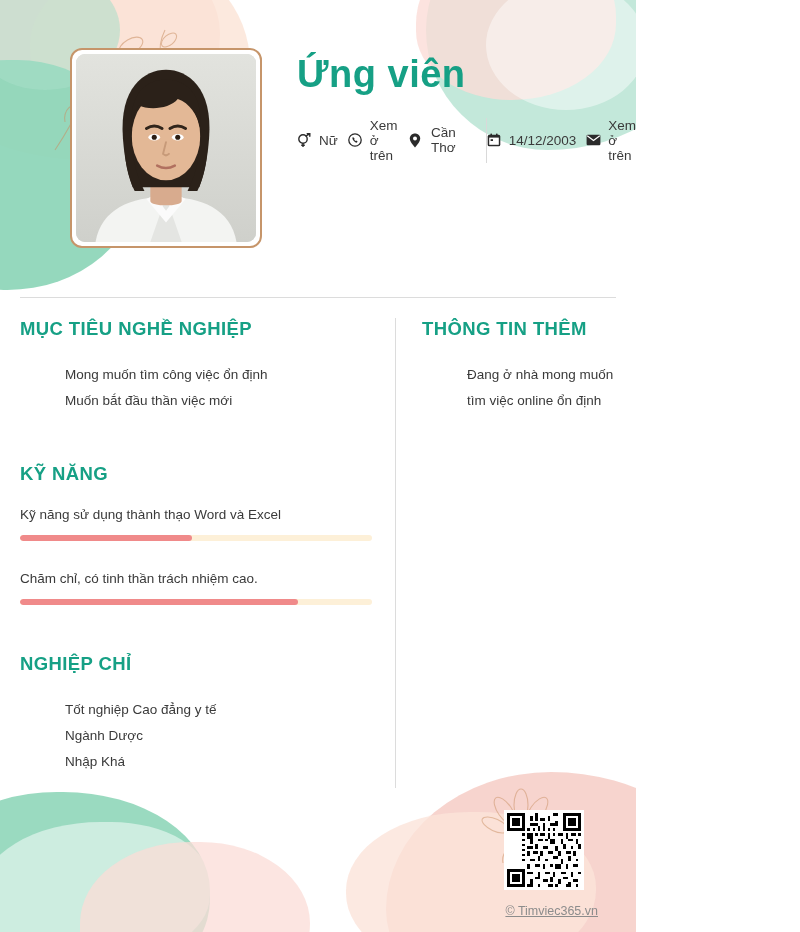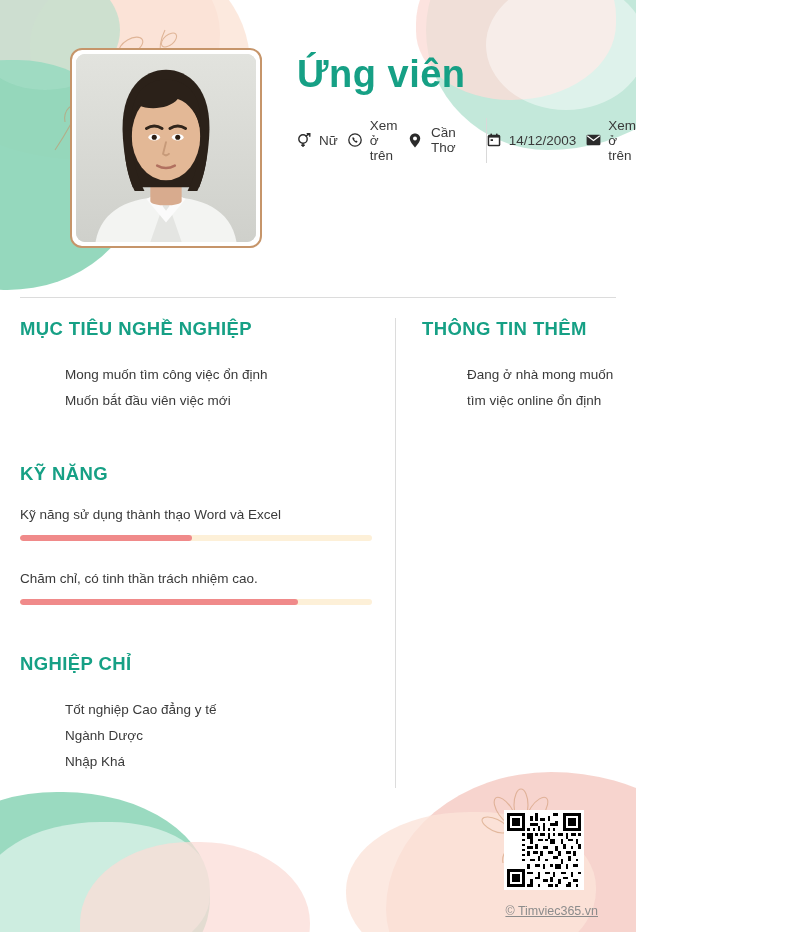--- a/index.html
+++ b/index.html
@@ -453,21 +453,21 @@
 
   <div class="top-divider"></div>
 
   <div class="body-cols">
 
     <div class="col-left">
 
       <div class="sec-block">
         <h2 class="sec-title">MỤC TIÊU NGHỀ NGHIỆP</h2>
         <div class="line-item">Mong muốn tìm công việc ổn định</div>
-        <div class="line-item">Muốn bắt đầu viên việc mới</div>
+        <div class="line-item">Muốn bắt đầu thần việc mới</div>
       </div>
 
       <div class="sec-block">
         <h2 class="sec-title">KỸ NĂNG</h2>
 
         <div class="skill">
           <div class="skill-name">Kỹ năng sử dụng thành thạo Word và Excel</div>
           <div class="bar">
             <div class="bar-fill" id="skill-fill-0" style="width: 49%;"></div>
           </div>

